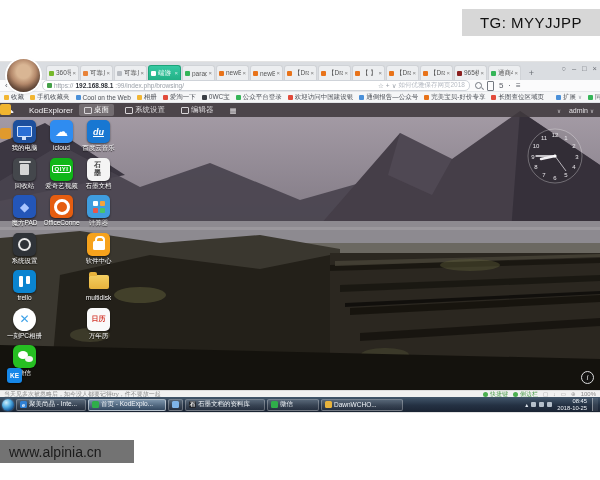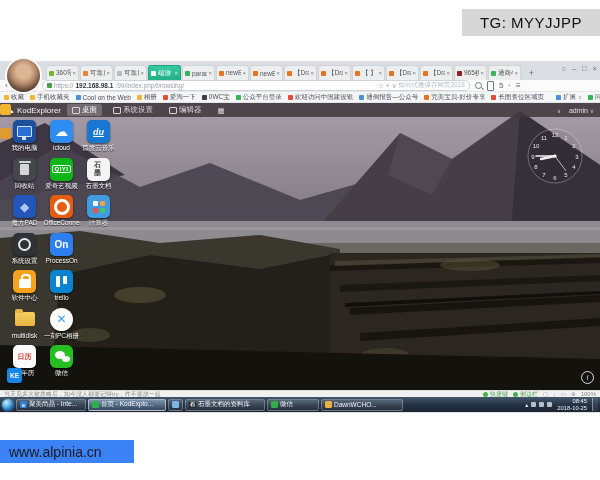--- a/index.html
+++ b/index.html
@@ -1,21 +1,21 @@
 <!DOCTYPE html>
 <html><head>
 <meta charset="utf-8">
 <style>
   html,body{margin:0;padding:0;}
   body{width:600px;height:480px;position:relative;background:#fff;overflow:hidden;
        font-family:"Liberation Sans","DejaVu Sans",sans-serif;-webkit-font-smoothing:antialiased;}
   
   .tg-box{position:absolute;top:9px;right:0;width:138px;height:27px;background:#d7d7d7;
           display:flex;align-items:center;justify-content:center;font-size:15px;color:#111;letter-spacing:.5px;}
-  .site-box{position:absolute;top:440px;left:0;width:134px;height:23px;background:#3b82f6;
+  .site-box{position:absolute;top:440px;left:0;width:134px;height:23px;background:#737373;
           display:flex;align-items:center;padding-left:9px;font-size:14px;color:#1b1b1b;box-sizing:border-box;}
   
   .shot{position:absolute;top:62px;left:0;width:600px;height:350px;display:flex;flex-direction:column;
         background:#fff;box-shadow:0 0 0 1px #e3e3e3;}
   
   .tabbar{height:18px;background:#dadde1;display:flex;align-items:flex-end;padding-left:46px;position:relative;}
   .avatar{position:absolute;left:7px;top:-3px;width:33px;height:33px;border-radius:50%;z-index:9;
           background:radial-gradient(circle at 50% 38%,#d9b694 26%,#b3886a 48%,#6d503e 68%,#3a2b22 88%);
           box-shadow:0 0 0 2px #fff,0 1px 3px rgba(0,0,0,.35);}
   .tab{width:33px;height:15px;margin-right:1px;background:#eceef0;border:1px solid #d0d3d7;border-bottom:none;
@@ -45,21 +45,21 @@
          padding:0 4px;gap:6px;font-size:6.5px;color:#4a4e55;white-space:nowrap;overflow:hidden;box-sizing:border-box;}
   .bm{display:flex;align-items:center;gap:2px;}
   .bm .fv{width:5px;height:5px;border-radius:1px;background:var(--c,#aaa);}
   .bm .cv{color:#9aa0a8;font-size:5.5px;}
   .bm-spacer{flex:1;}
   
   .page{flex:1;position:relative;overflow:hidden;background:#6d6871;}
   .page svg.wp{position:absolute;inset:0;}
   .kodbar{position:absolute;top:0;left:0;right:0;height:14px;background:rgba(64,57,61,.88);
           display:flex;align-items:center;gap:6px;padding:0 6px;color:#eceaec;font-size:7.5px;}
-  .kodlogo{display:flex;align-items:center;gap:3px;font-size:8px;color:#f4f2f4;}
+  .kodlogo{display:flex;align-items:center;gap:15px;font-size:8px;color:#f4f2f4;}
   .kmenu{display:flex;align-items:center;gap:2px;padding:1px 5px;border-radius:2px;color:#dddadd;}
   .kmenu.active{background:rgba(255,255,255,.22);color:#fff;}
   .kmenu .mi{width:6px;height:5px;border:1px solid #d8d5d8;border-radius:1px;display:inline-block;}
   .kod-right{margin-left:auto;display:flex;align-items:center;gap:8px;font-size:7px;color:#e4e1e4;}
   .kc{font-size:5.5px;opacity:.8;}
   .edge-ic{position:absolute;left:0;top:1px;display:flex;flex-direction:column;gap:13px;z-index:5;}
   .edge-ic span{width:11px;height:11px;border-radius:2px;display:block;}
   
   .icons{position:absolute;left:6px;top:17px;display:grid;grid-template-columns:repeat(3,37px);grid-auto-rows:37.5px;}
   .ditem{width:37px;display:flex;flex-direction:column;align-items:center;}
@@ -417,26 +417,20 @@
             <span class="shape"></span>
           </div>
         <div class="dlabel">计算器</div>
       </div>
       <div class="ditem">
         <div class="dicon k-gear" style="--bg: #2f3338;">
             <span class="shape"></span>
           </div>
         <div class="dlabel">系统设置</div>
       </div>
-      <div class="ditem">
-        <div class="dicon" style="--bg: #2d7ff0;">
-            <span class="g-on">On</span>
-          </div>
-        <div class="dlabel">ProcessOn</div>
-      </div>
       <div class="ditem"></div>
       <div class="ditem">
         <div class="dicon k-bag" style="--bg: #f6a21c;">
             <span class="shape"></span>
           </div>
         <div class="dlabel">软件中心</div>
       </div>
       <div class="ditem">
         <div class="dicon k-trello" style="--bg: #0a84d0;">
             <span class="shape"></span>

